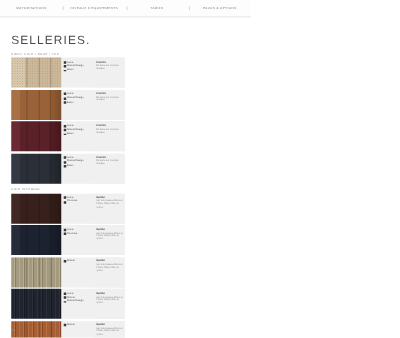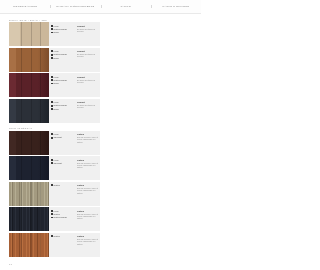--- a/index.html
+++ b/index.html
@@ -124,20 +124,21 @@
 
 <div class="page">
 
   <div class="nav">
     <div class="nav-item">MOTORISATIONS</div>
     <div class="nav-item">NIVEAUX D'ÉQUIPEMENTS</div>
     <div class="nav-item">TARIFS</div>
     <div class="nav-item">PACKS &amp; OPTIONS</div>
   </div>
 
+  <div class="title">SELLERIES.</div>
 
   <div id="sections-host">
       <div class="section-head">SIMILI CUIR / DRAP / TEP</div>
       <div class="grid">
         <div class="card">
           <div class="swatch" style="background: radial-gradient(circle at 1px 1px, rgb(185, 160, 129) 0.35px, transparent 0.4px) 0px 0px / 2px 2px, linear-gradient(90deg, rgb(216, 200, 174) 0px, rgb(216, 200, 174) 28%, rgb(203, 183, 154) 28%, rgb(203, 183, 154) 100%);">
             <div class="seam" style="left: 30%;"></div>
             <div class="seam" style="left: 55%;"></div>
             <div class="seam" style="left: 78%;"></div>
           </div>

